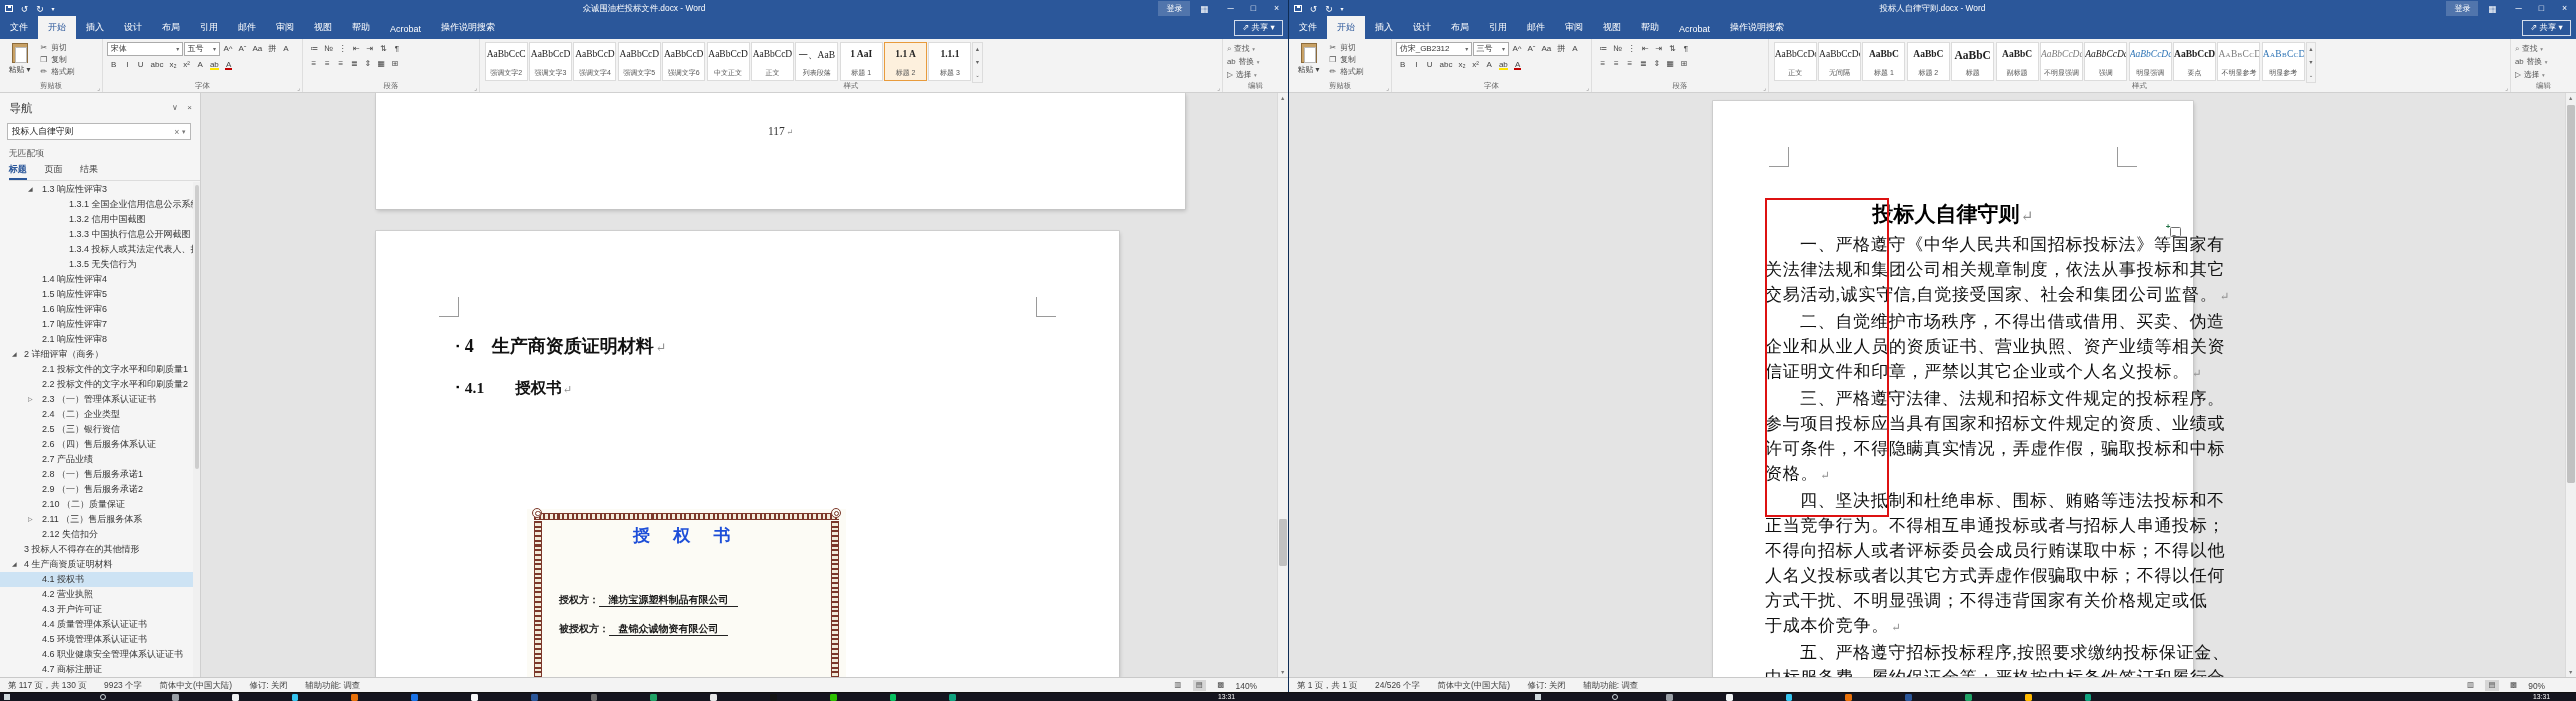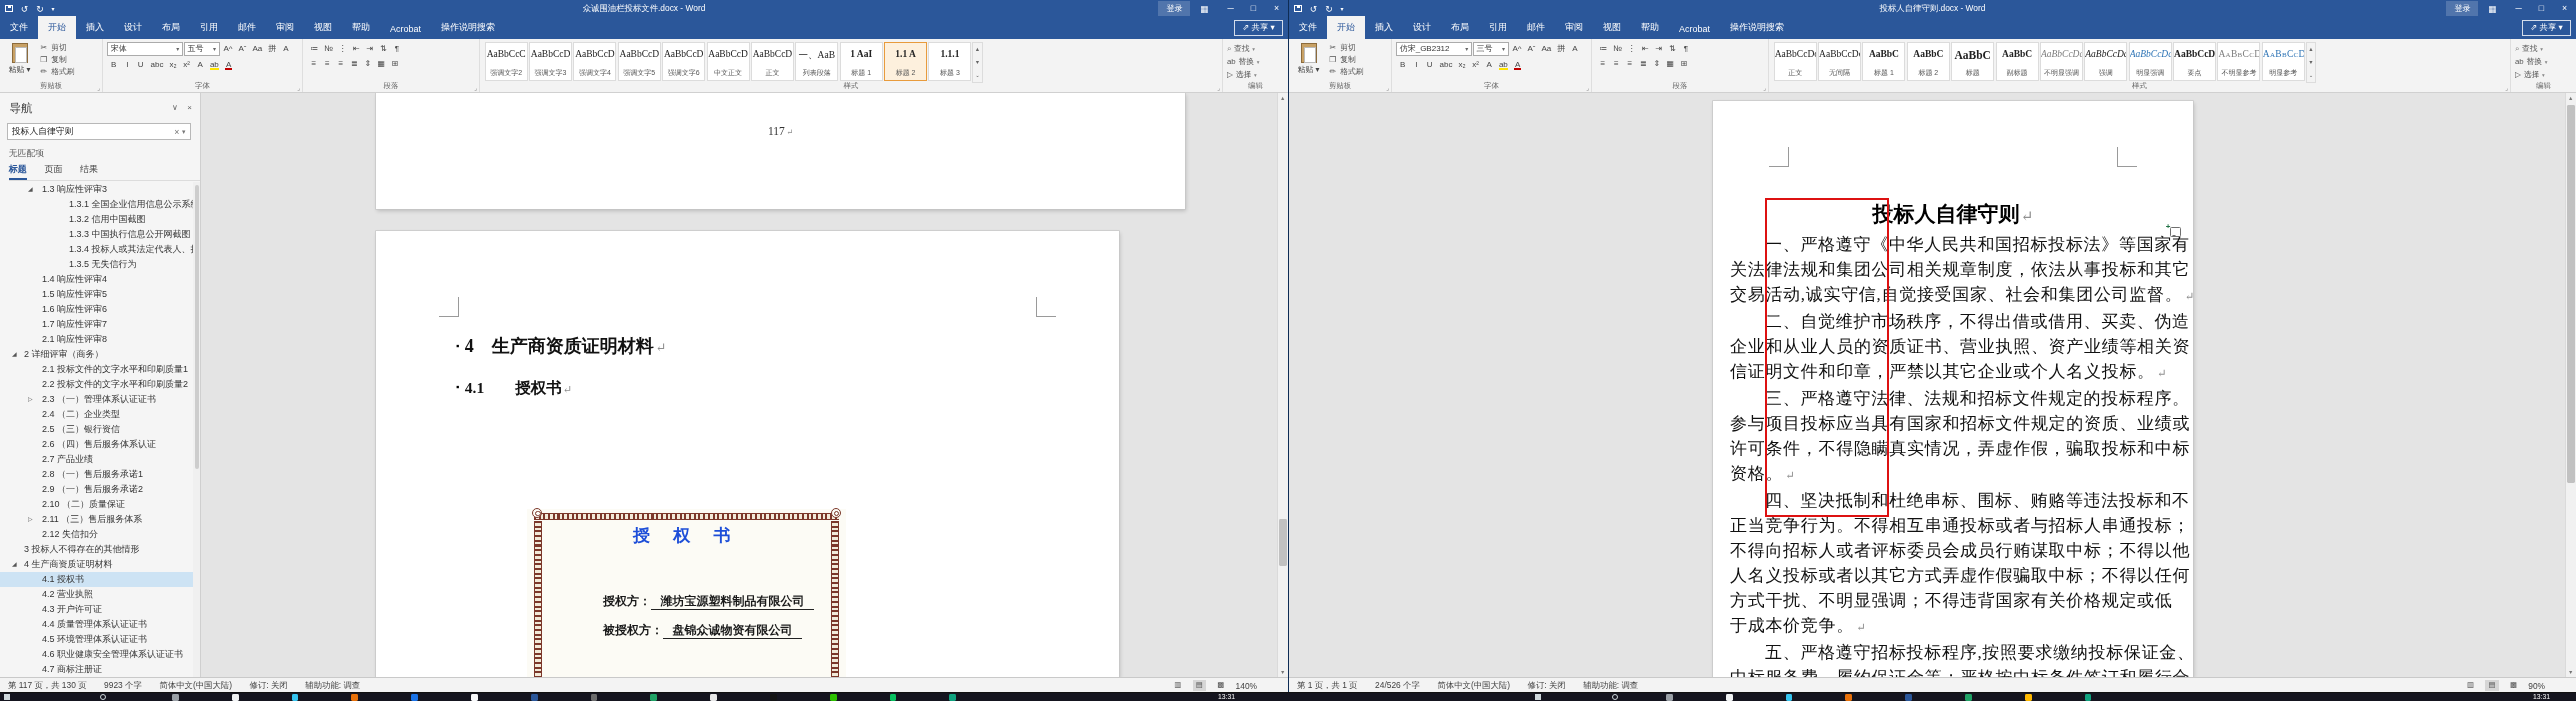--- a/index.html
+++ b/index.html
@@ -87,28 +87,28 @@
 
   
   .cert{position:absolute;left:151px;top:278px;width:319px;height:176px;background:#fcfbf5;}
   .cb-top{position:absolute;left:6.8px;right:6.8px;top:4px;height:6.8px;background:repeating-linear-gradient(90deg,#7b372a 0 2px,#f2ead9 2px 4.7px);border-top:0.7px solid #7b372a;border-bottom:0.7px solid #7b372a;}
   .cb-side{position:absolute;top:12px;bottom:0;width:8px;background:repeating-linear-gradient(180deg,#7b372a 0 2px,#f2ead9 2px 4.7px);border-left:0.7px solid #7b372a;border-right:0.7px solid #7b372a;}
   .cb-side.l{left:6.8px;} .cb-side.r{right:6.8px;}
   .spiral{position:absolute;top:-1.4px;width:10px;height:10px;border:1.4px solid #7b372a;border-radius:50%;background:#fcfbf5;}
   .spiral:after{content:"";position:absolute;left:2px;top:2px;width:3.4px;height:3.4px;border:1px solid #7b372a;border-radius:50%;}
   .spiral.l{left:5.4px;} .spiral.r{right:5.4px;}
   .cert-title{position:absolute;left:0;right:0;top:15px;text-align:center;font-size:17px;font-weight:bold;letter-spacing:9.5px;color:#1d4ed8;}
-  .cert-line{position:absolute;left:32px;font-size:12px;font-weight:bold;color:#1a1a1a;white-space:nowrap;margin-left:44px;}
+  .cert-line{position:absolute;left:32px;font-size:10px;font-weight:bold;color:#1a1a1a;white-space:nowrap;}
   .cl1{top:84px;} .cl2{top:113px;}
   .cert-line .uv{border-bottom:1.4px solid #222;padding:0 9.5px 0.7px 9.5px;}
 
   
   .rtitle{position:absolute;left:0;right:0;top:99px;text-align:center;font-size:21px;font-weight:bold;color:#000;white-space:nowrap;}
   .doclines{position:absolute;left:17px;top:131px;width:447px;}
-  .dline{font-size:17px;line-height:25px;color:#111;letter-spacing:0.7px;white-space:nowrap;font-family:"Liberation Serif","DejaVu Serif",serif;}
+  .dline{font-size:17px;line-height:25px;color:#111;letter-spacing:0.7px;white-space:nowrap;font-family:"Liberation Serif","DejaVu Serif",serif;margin-left:35px;}
   .dline.indent{padding-left:35px;}
   .dline.pil-after:after{content:"↵";color:#8f8f8f;font-size:11.5px;margin-left:2px;}
   .redbox{position:absolute;left:476px;top:105px;width:124px;height:319px;border:2px solid #dd1111;z-index:5;}
   .cmticon{position:absolute;right:12px;top:126px;width:11.5px;height:9.5px;border:1px solid #6f6f6f;border-radius:1.4px;cursor:pointer;}
   .cmticon:before{content:"+";position:absolute;left:-4.7px;top:-6px;color:#217346;font-size:8px;font-weight:bold;}
   .cmticon:after{content:"";position:absolute;left:1.4px;bottom:-3.4px;width:0;height:0;border:2px solid transparent;border-top-color:#6f6f6f;}
 
   
   .navpane{position:absolute;left:0;top:0;bottom:0;width:201px;background:#f5f5f5;border-right:0.7px solid #cfcfcf;z-index:4;}
   .navhead{position:absolute;top:8px;left:9.5px;font-size:11.5px;color:#3b3b3b;}

